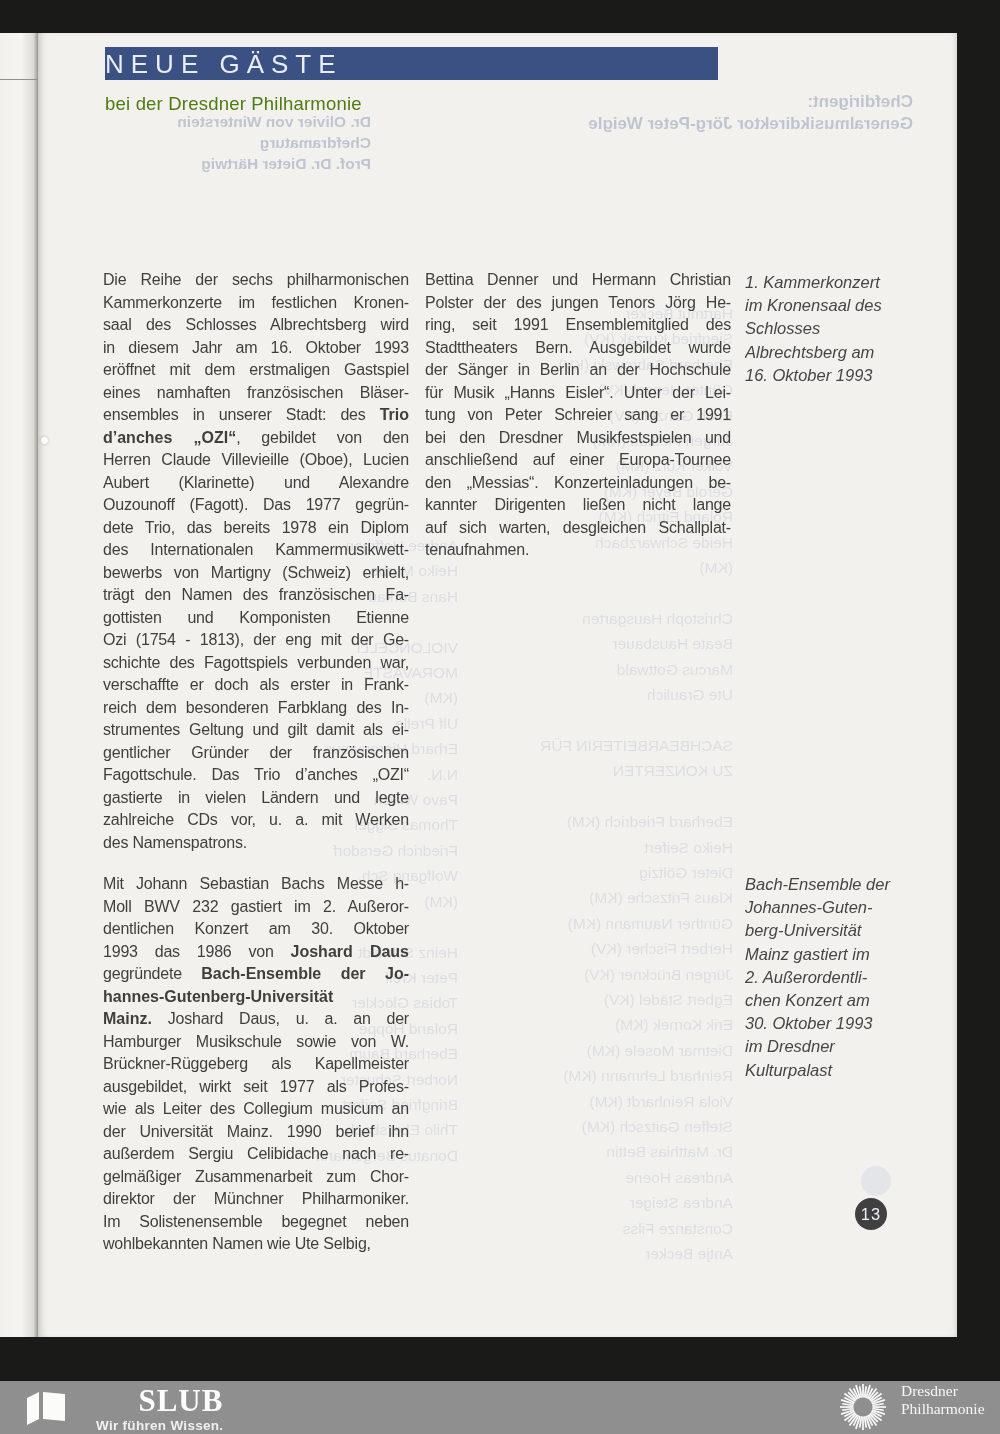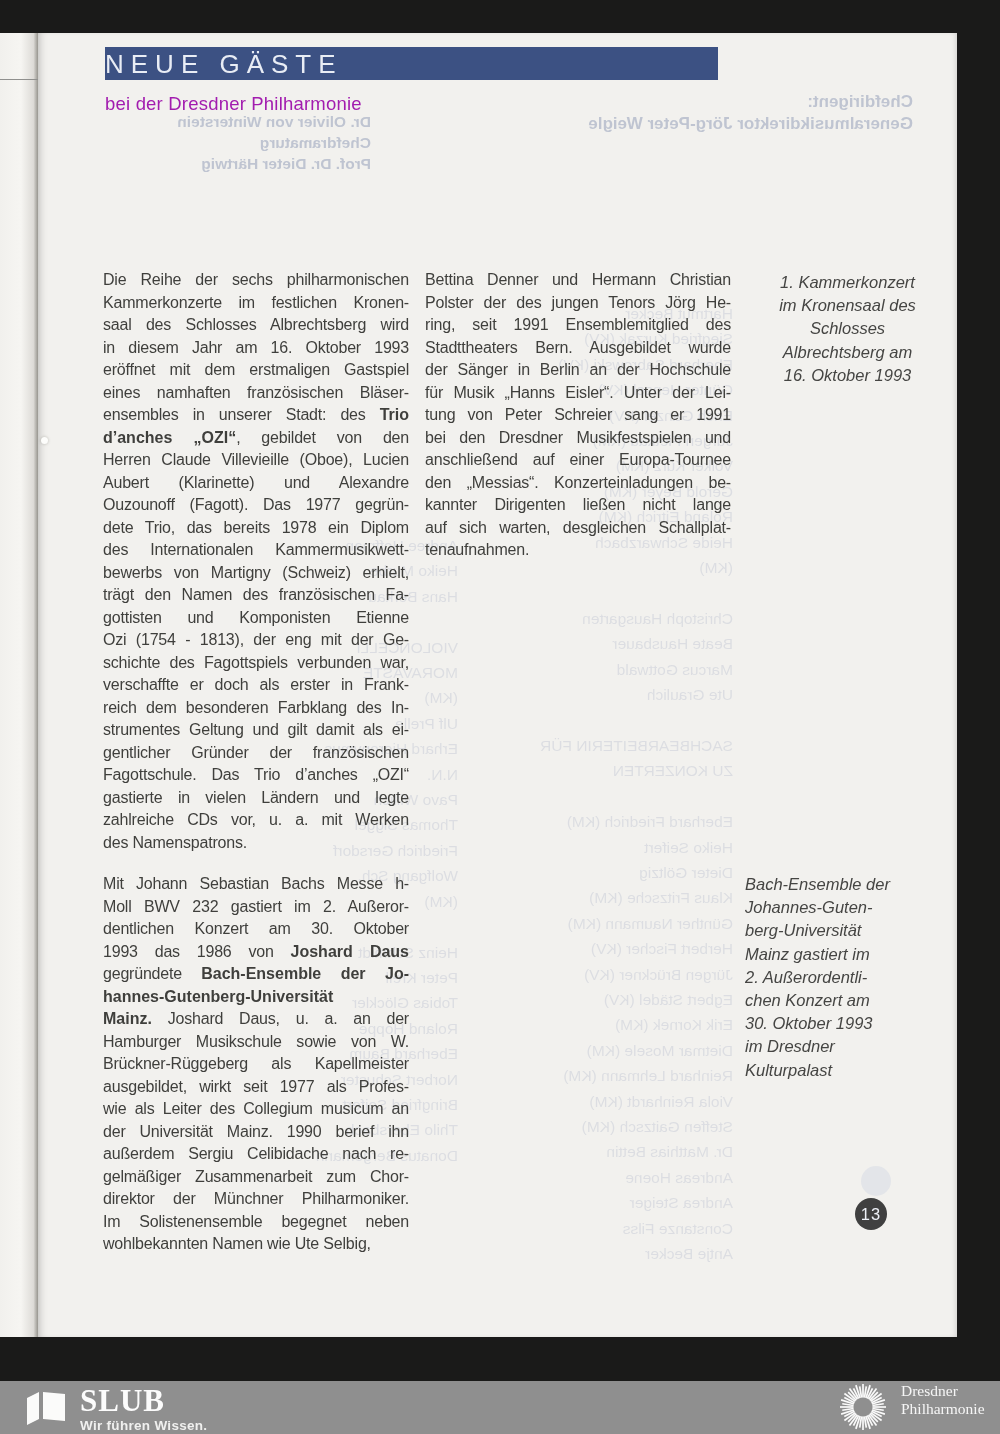--- a/index.html
+++ b/index.html
@@ -24,34 +24,34 @@
     background:#f2f1ee;
     box-shadow:inset 7px 0 10px -7px rgba(0,0,0,.30), inset -4px 0 6px -4px rgba(0,0,0,.18);
   }
 
   .titlebar{
     position:absolute;left:67px;top:14px;width:613px;height:33px;
     background:#3c5183;color:#e9edf5;
     font-size:26px;line-height:34px;letter-spacing:7px;font-weight:400;
     box-sizing:border-box;white-space:nowrap;
   }
-  .subtitle{position:absolute;left:67px;top:60px;font-size:18.5px;color:#a21caf;letter-spacing:.2px;text-align:right;}
+  .subtitle{position:absolute;left:67px;top:60px;font-size:18.5px;color:#4d7c0f;letter-spacing:.2px;text-align:right;}
 
   
   .col{position:absolute;width:306px;font-size:16px;line-height:22.5px;color:#3f3f3c;letter-spacing:-.2px;}
   .col1a{left:65px;top:236px;}
   .col1b{left:65px;top:840px;}
   .col2a{left:387px;top:236px;}
   .tline{height:22.5px;overflow:hidden;white-space:normal;}
   .tline.just{text-align:justify;text-align-last:justify;}
   .b{font-weight:bold;letter-spacing:0;}
 
   
   .note{position:absolute;left:707px;width:205px;font-style:italic;font-size:16.5px;line-height:23.2px;color:#454543;}
-  .note1{top:238px;text-align:center;}
+  .note1{top:238px;}
   .note2{top:840px;}
   .note .tline{height:23.2px;}
 
   
   .bleed,.ghostcol{position:absolute;transform:scaleX(-1);pointer-events:none;}
   .bleed{font-weight:bold;color:#8d99b5;opacity:.50;filter:blur(.3px);}
   .bleed-tr{left:380px;top:58px;width:495px;font-size:17px;line-height:21.5px;text-align:left;white-space:nowrap;}
   .bleed-tl{left:133px;top:78px;width:200px;font-size:15.5px;line-height:21px;text-align:left;white-space:nowrap;}
   .ghostcol{color:#6e7da5;opacity:.16;filter:blur(.5px);font-size:15.5px;line-height:25.4px;text-align:left;}
   .gc-right{left:455px;top:268px;width:240px;}
@@ -65,21 +65,21 @@
     background:#404040;color:#eef1f8;font-size:16.5px;line-height:32px;text-align:center;letter-spacing:1px;
   }
 
   .speck{position:absolute;left:3px;top:404px;width:7px;height:7px;border-radius:50%;
     background:#fdfdfb;box-shadow:0 0 3px rgba(80,80,70,.35);}
 
   
   .footer{position:absolute;left:0;top:1381px;width:1000px;height:53px;background:#8f8f8f;}
   .slub{position:absolute;left:24px;top:5px;display:flex;align-items:flex-start;}
   .slub svg{display:block;margin-top:3px;}
-  .slub-textblock{margin-left:14px;}
+  .slub-textblock{margin-left:30px;text-align:right;}
   .slub-name{font-family:"Liberation Serif",serif;font-weight:bold;font-size:31px;line-height:30px;color:#fcfcfc;letter-spacing:1px;}
   .slub-tag{font-size:13.5px;font-weight:bold;color:#f0f0ef;margin-top:2px;letter-spacing:.3px;}
   .phil{position:absolute;left:838px;top:1px;display:flex;align-items:flex-start;}
   .phil svg{display:block;}
   .phil-text{margin-left:13px;font-family:"Liberation Serif",serif;font-size:15.5px;line-height:17.5px;color:#f6f6f6;}
 </style>
 </head>
 <body>
 
 <div class="stage">

